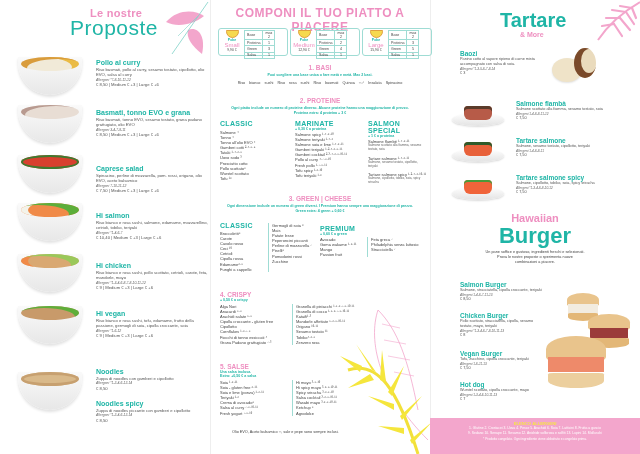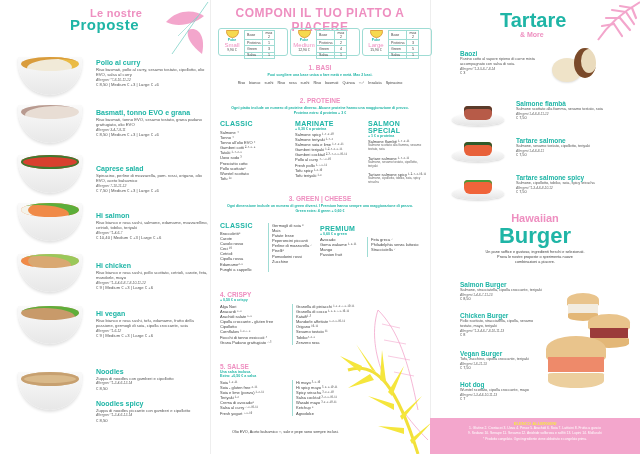--- a/index.html
+++ b/index.html
@@ -6,21 +6,21 @@
 html,body{width:640px;height:454px;overflow:hidden;background:#fff;font-family:"Liberation Sans",sans-serif;color:#444;}
 .page{position:relative;width:640px;height:454px;background:#fff;overflow:hidden;}
 .col{position:absolute;top:0;height:454px;}
 .c1{left:0;width:210px;}
 .c2{left:210px;width:220px;}
 .c3{left:430px;width:210px;}
 .fold{position:absolute;top:0;width:1px;height:454px;background:#eee;}
 
 
 .h-small{position:absolute;left:90px;top:7px;font-size:11px;color:#ee8fc0;font-weight:bold;letter-spacing:.3px;}
-.h-big{position:absolute;left:70px;top:16px;font-size:15px;font-weight:bold;color:#1fb5a6;letter-spacing:.5px;}
+.h-big{position:absolute;left:70px;top:16px;font-size:21px;font-weight:normal;color:#1fb5a6;letter-spacing:.5px;}
 .bowl{position:absolute;left:18px;width:64px;height:38px;border-radius:0 0 34px 34px;background:linear-gradient(#fafafa,#e7e7e7);box-shadow:0 2px 3px rgba(0,0,0,.12);}
 .bowl .fill{position:absolute;left:3px;right:3px;top:0;height:14px;border-radius:50%;}
 .dish{position:absolute;left:96px;width:112px;}
 .dish .name{font-size:7px;font-weight:bold;color:#1fb5a6;margin-bottom:1px;}
 .dish .desc{font-size:4.2px;line-height:5.4px;color:#555;}
 .dish .all{font-size:3.4px;font-style:italic;color:#666;line-height:4.6px;}
 .dish .price{font-size:4.2px;color:#555;line-height:5.4px;}
 
 
 .title2{position:absolute;left:0;width:220px;top:6px;text-align:center;font-size:12px;font-weight:bold;color:#ee8fc0;letter-spacing:.5px;}

